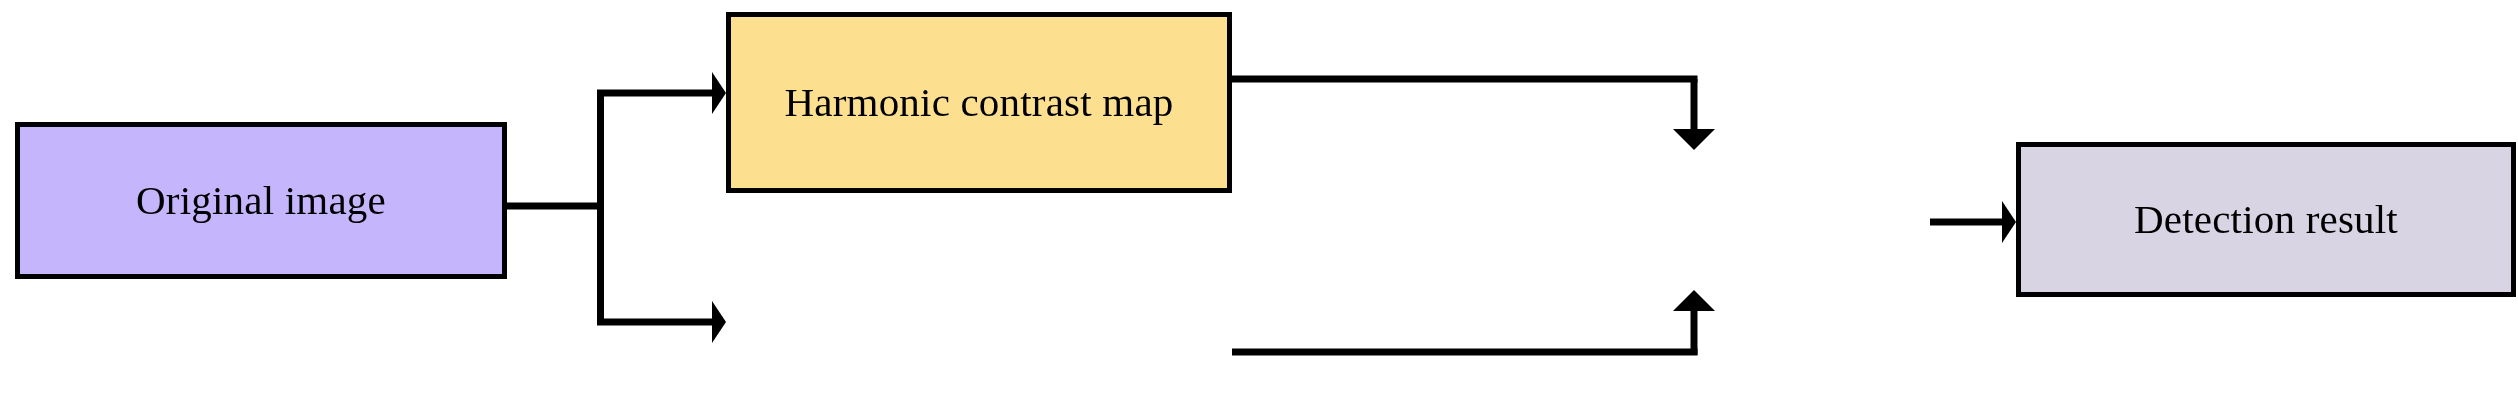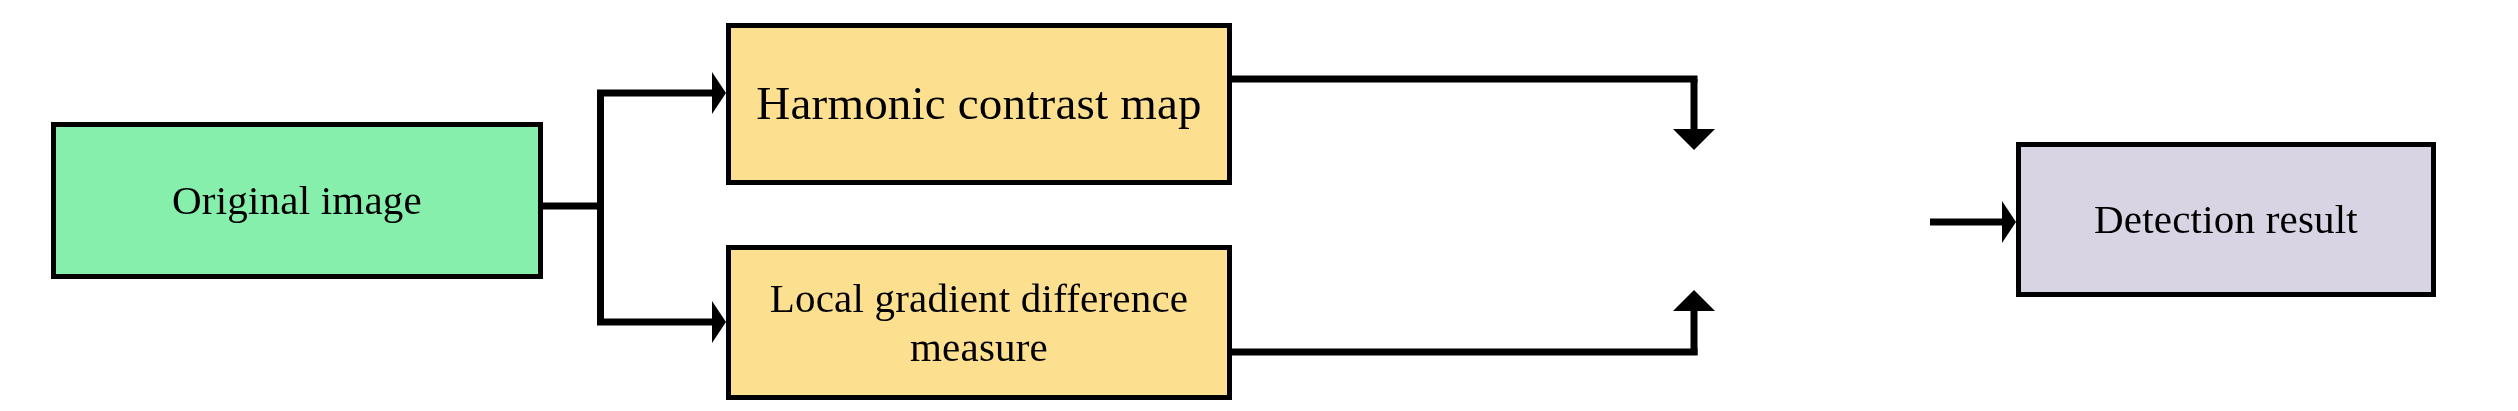--- a/index.html
+++ b/index.html
@@ -26,24 +26,24 @@
     color: #000000;
     line-height: 1.18;
     letter-spacing: 0.2px;
   }
   .node-label {
     display: block;
     padding: 0 10px;
   }
   
   #node-original       { left: 15px;   top: 122px; width: 492px; height: 157px; background: #d8d4e4; font-size: 41px; }
-  #node-harmonic       { left: 726px;  top: 23px;  width: 506px; height: 162px; background: #fcdf8f; font-size: 47px; }
+  #node-harmonic       { left: 726px;  top: 12px;  width: 506px; height: 181px; background: #fcdf8f; font-size: 41px; }
   #node-localgrad      { left: 726px;  top: 245px; width: 506px; height: 155px; background: #fcdf8f; font-size: 41px; }
   #node-target         { left: 1438px; top: 143px; width: 492px; height: 154px; background: #00ace4; font-size: 41px; }
-  #node-detection      { left: 2016px; top: 142px; width: 420px; height: 155px; background: #d8d4e4; font-size: 41px; }
+  #node-detection      { left: 2016px; top: 142px; width: 500px; height: 155px; background: #d8d4e4; font-size: 41px; }
 
   
   #connector-layer {
     position: absolute;
     left: 0;
     top: 0;
     width: 2518px;
     height: 411px;
     pointer-events: none;
   }
@@ -85,30 +85,27 @@
       <path d="M 1694 355 L 1694 311" stroke="#000000" stroke-width="7" fill="none"></path>
       <polygon points="1673,311 1715,311 1694,290" fill="#000000"></polygon>
     </g>
 
     <g>
       <path d="M 1930 222 L 2002 222" stroke="#000000" stroke-width="7" fill="none"></path>
       <polygon points="2002,201 2016,222 2002,243" fill="#000000"></polygon>
     </g>
   </svg>
 
-  <div class="node" id="node-original" style="background: #86efac; border-color: rgb(0, 0, 0); margin-left: 36px;">
+  <div class="node" id="node-original" style="background: #c4b5fd; border-color: rgb(0, 0, 0);">
     <span class="node-label">Original image</span>
   </div>
 
   <div class="node" id="node-harmonic" style="background: rgb(252, 223, 143); border-color: rgb(0, 0, 0);">
     <span class="node-label">Harmonic contrast map</span>
   </div>
 
-  <div class="node" id="node-localgrad" style="background: rgb(252, 223, 143); border-color: rgb(0, 0, 0);">
-    <span class="node-label">Local gradient difference measure</span>
-  </div>
 
 
   <div class="node" id="node-detection" style="background: rgb(216, 212, 228); border-color: rgb(0, 0, 0);">
     <span class="node-label">Detection result</span>
   </div>
 
 </div>
 
 </body></html>

